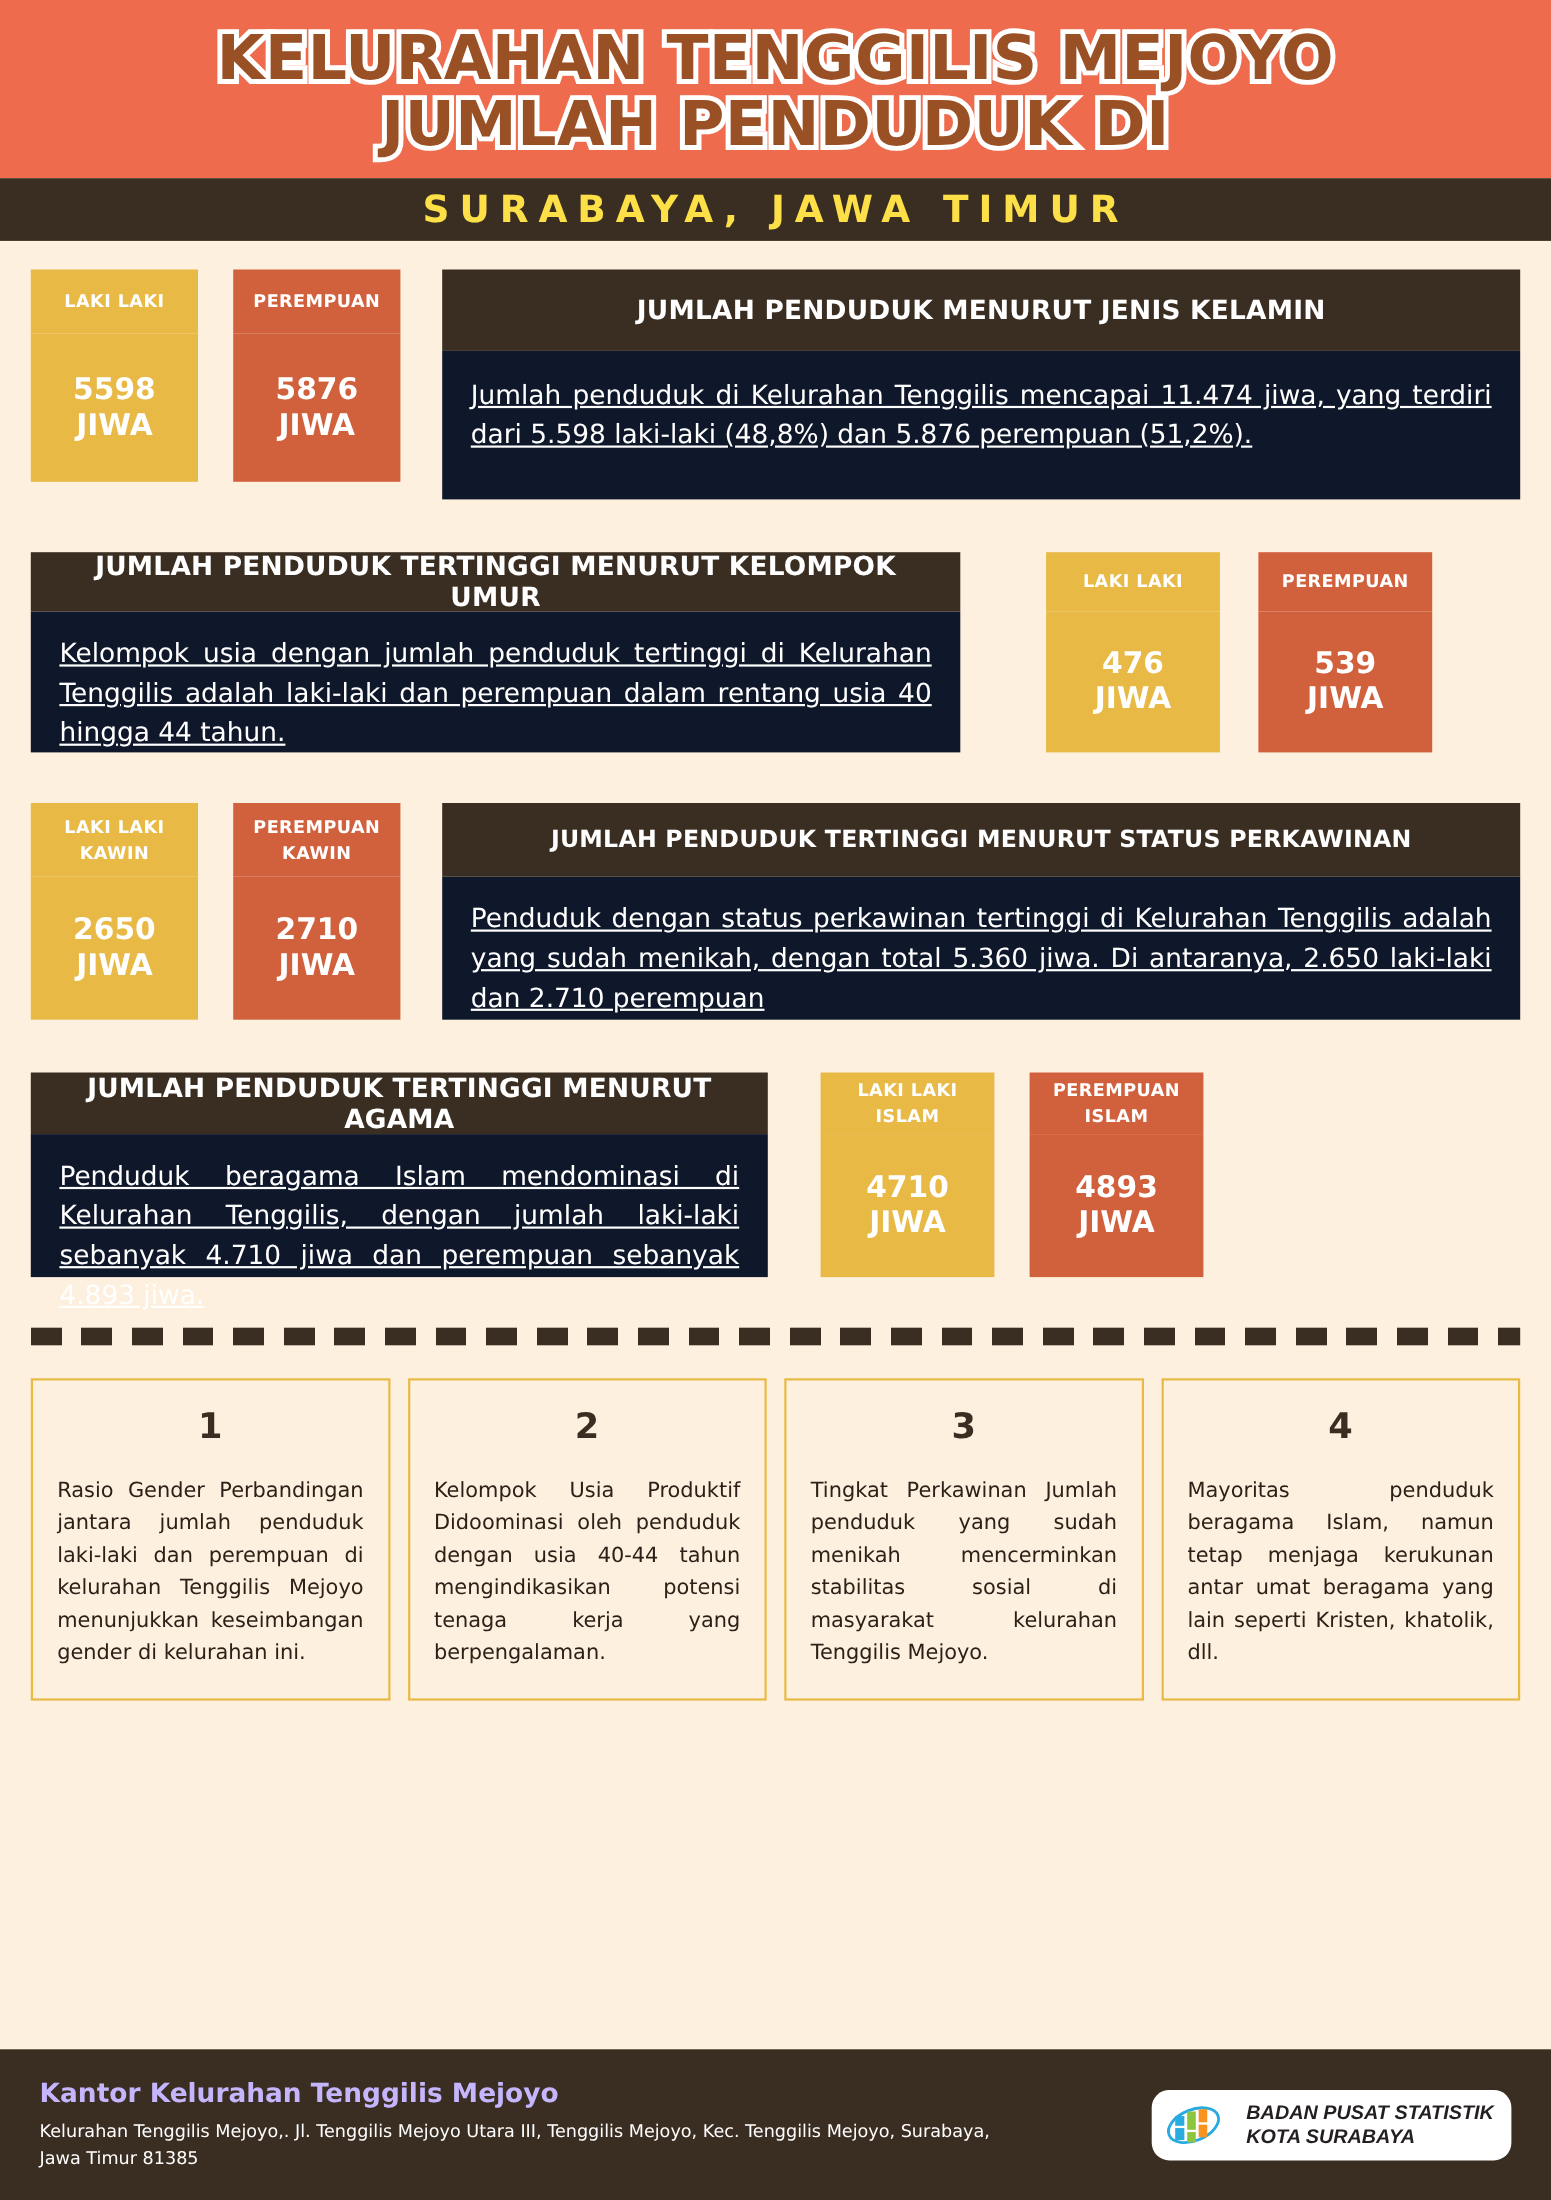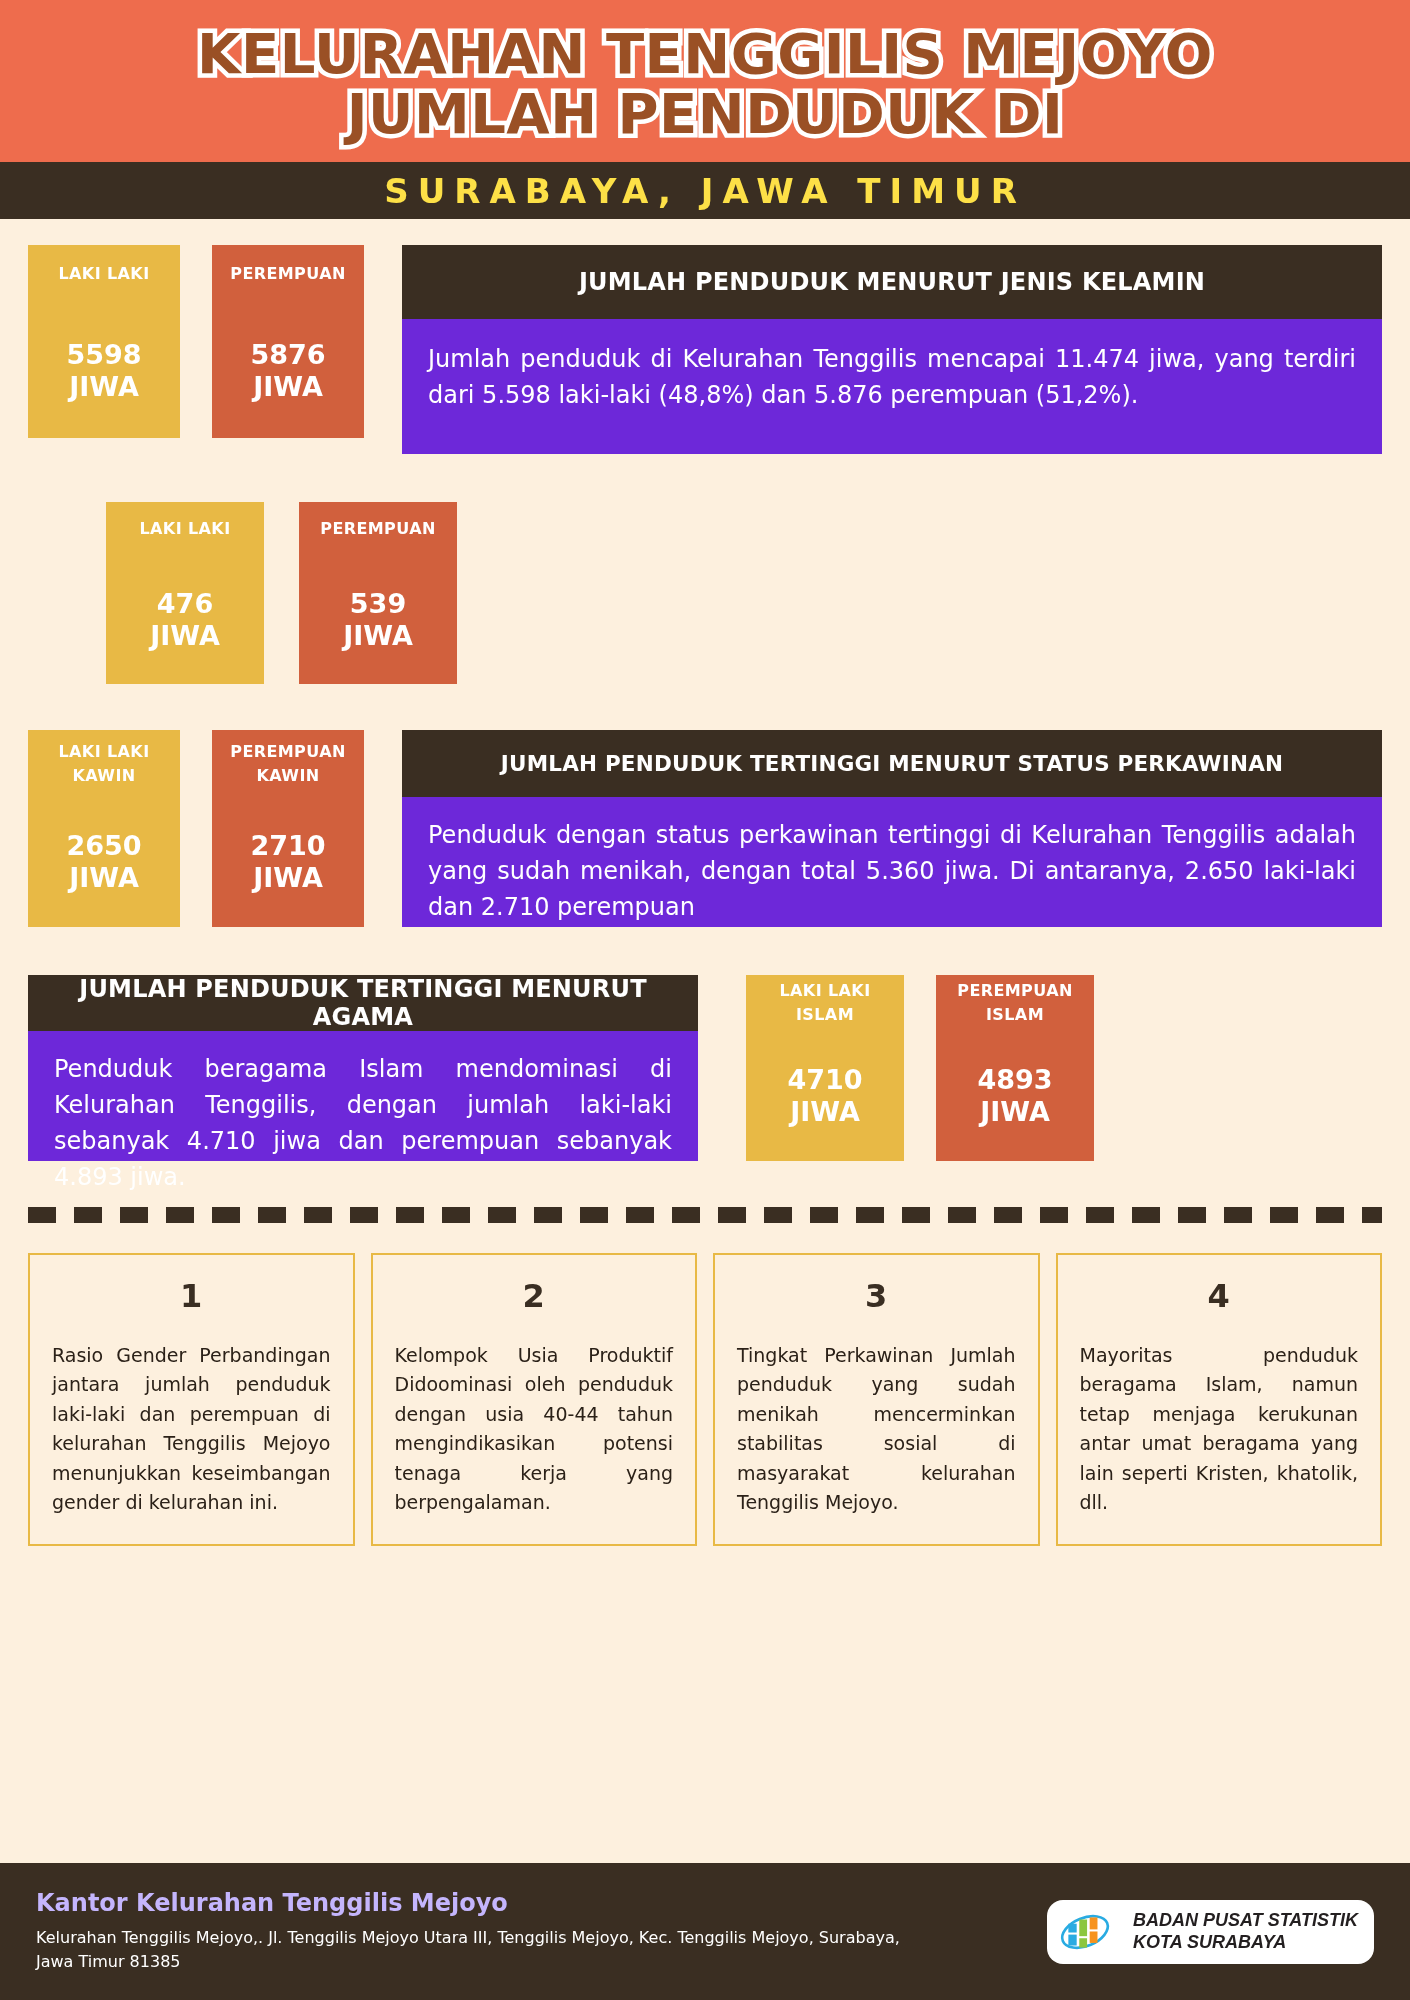--- a/index.html
+++ b/index.html
@@ -97,26 +97,27 @@
     font-size: 24px;
     letter-spacing: 0.2px;
     display: flex;
     align-items: center;
     justify-content: center;
     text-align: center;
     padding: 0 14px;
   }
   .panel-head.tight { font-size: 21.5px; }
   .panel-body {
-    background: #6d28d9;
+    background: #0f172a;
     color: #ffffff;
     font-size: 24px;
     line-height: 1.5;
     padding: 20px 26px;
     text-align: justify;
+    text-decoration: underline;
   }
 
   
   .sec1 { margin-top: 26px; }
   .sec1 .stat-card { width: 152px; }
   .sec1 .stat-label { height: 58px; }
   .sec1 .stat-value { height: 135px; }
   .sec1 .stat-card + .stat-card { margin-left: 32px; }
   .sec1 .panel { margin-left: 38px; }
   .sec1 .panel-head { height: 74px; }
@@ -262,20 +263,24 @@
         <span>JIWA</span>
       </div>
     </div>
     <div class="panel">
       <div class="panel-head">JUMLAH PENDUDUK MENURUT JENIS KELAMIN</div>
       <div class="panel-body">Jumlah penduduk di Kelurahan Tenggilis mencapai 11.474 jiwa, yang terdiri dari 5.598 laki-laki (48,8%) dan 5.876 perempuan (51,2%).</div>
     </div>
   </div>
 
   <div class="row sec2">
+    <div class="panel">
+      <div class="panel-head">JUMLAH PENDUDUK TERTINGGI MENURUT KELOMPOK UMUR</div>
+      <div class="panel-body">Kelompok usia dengan jumlah penduduk tertinggi di Kelurahan Tenggilis adalah laki-laki dan perempuan dalam rentang usia 40 hingga 44 tahun.</div>
+    </div>
     <div class="right">
       <div class="stat-card yellow">
         <div class="stat-label">LAKI LAKI</div>
         <div class="stat-value">
           <span>476</span>
           <span>JIWA</span>
         </div>
       </div>
       <div class="stat-card orange">
         <div class="stat-label">PEREMPUAN</div>

